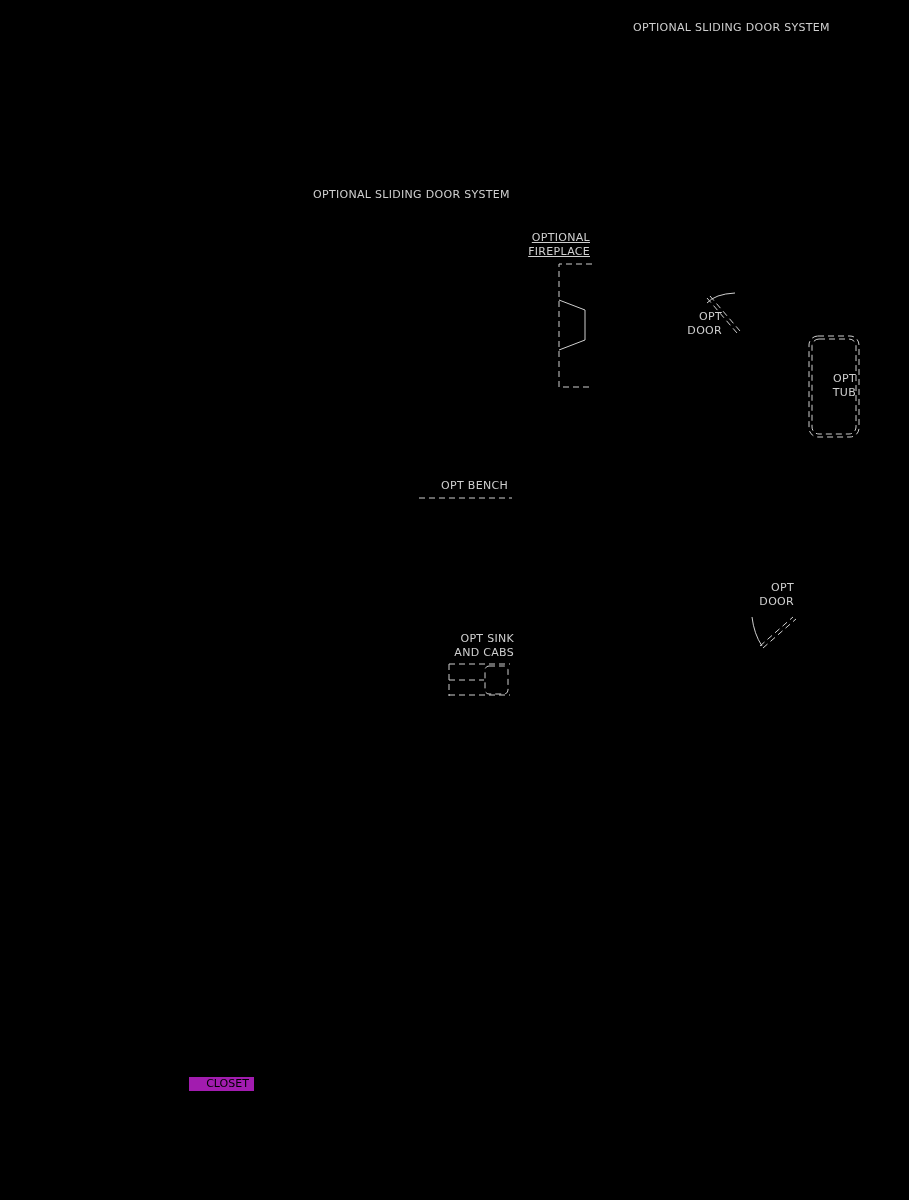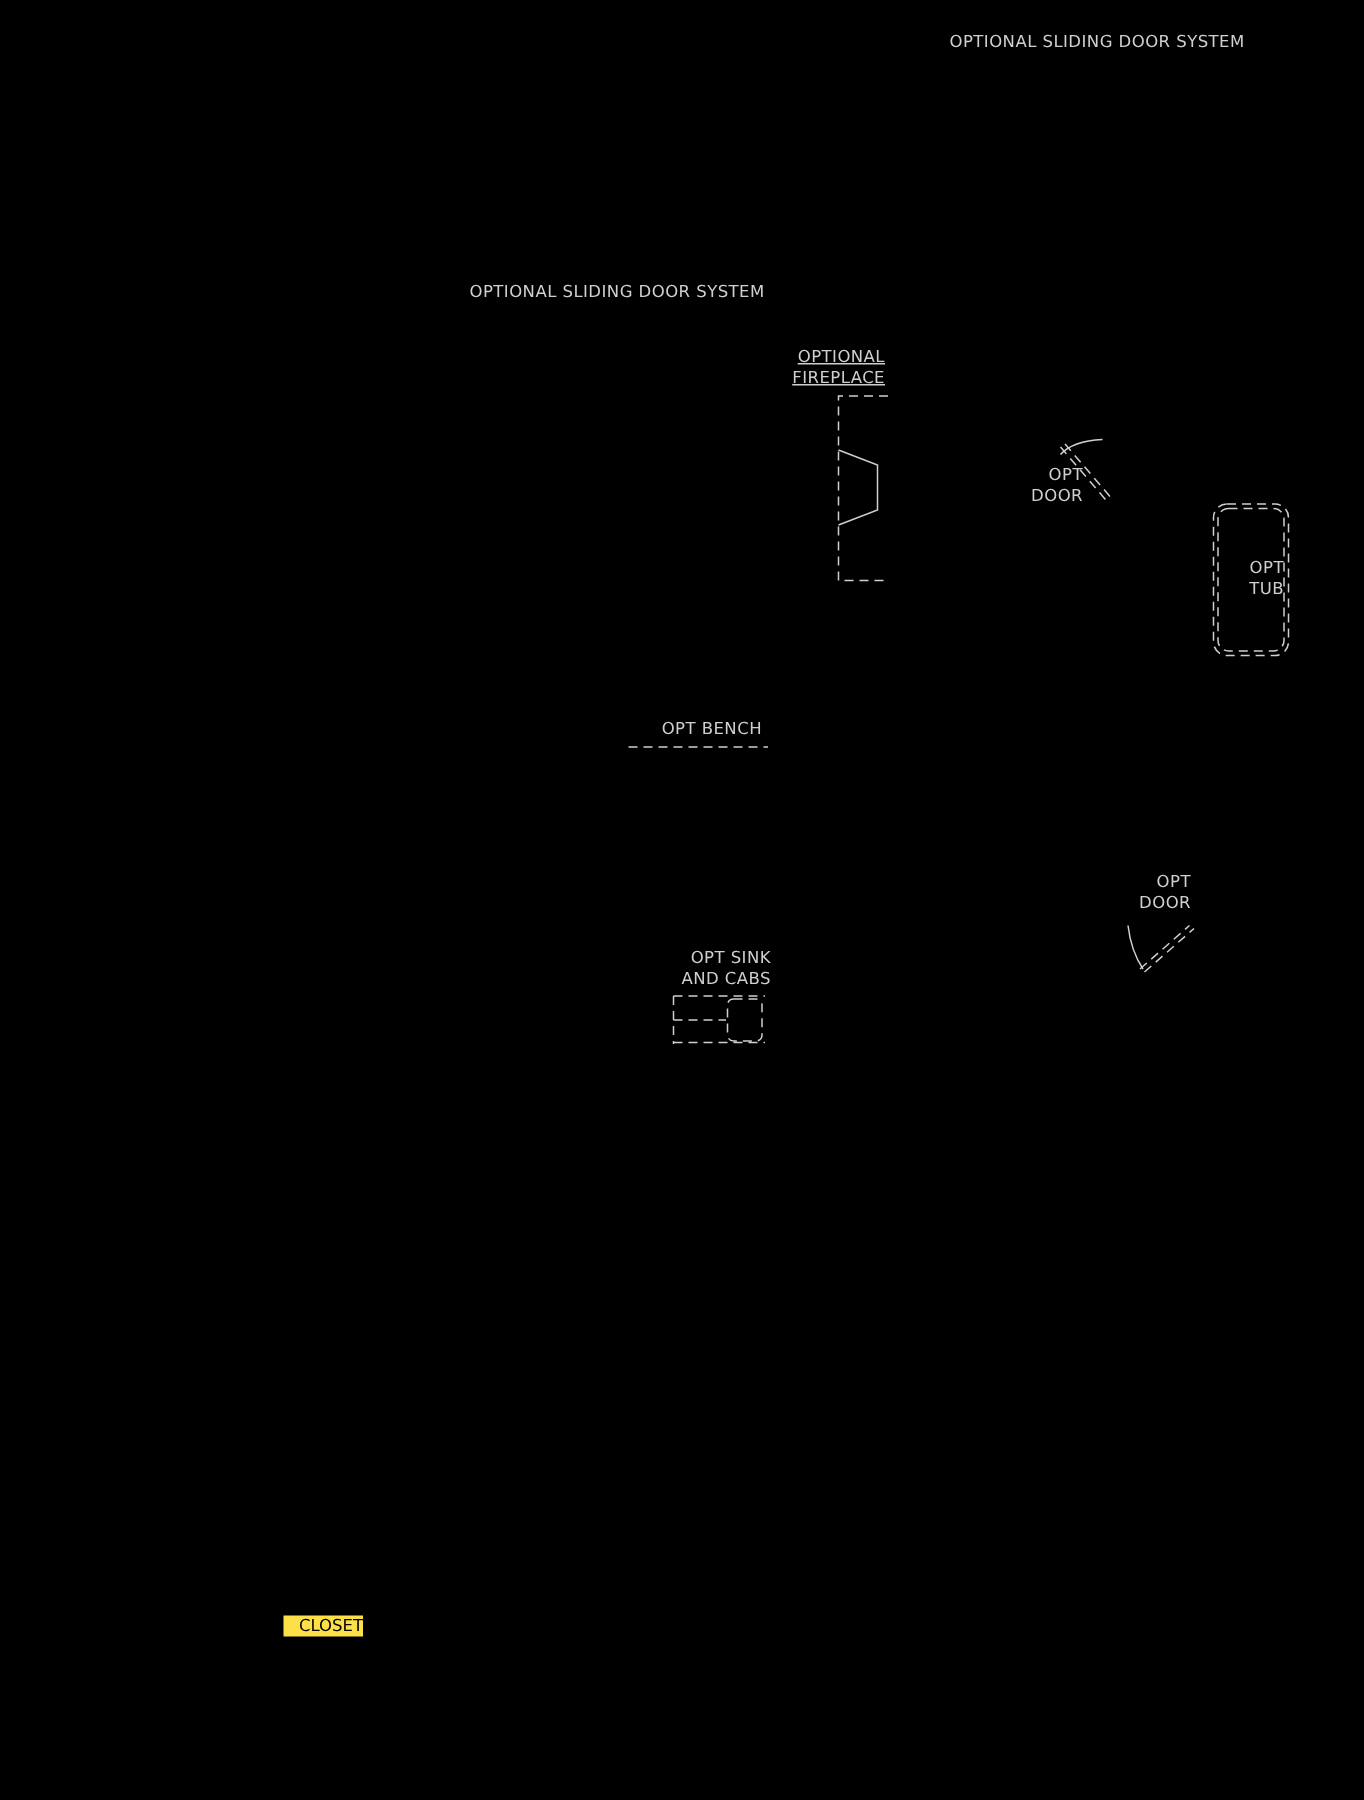--- a/index.html
+++ b/index.html
@@ -8,21 +8,21 @@
     font-family: "DejaVu Sans", sans-serif;
   }
   .lbl {
     position: absolute; color: #cfcfcf; font-size: 11px; letter-spacing: 0.3px;
     text-align: right; line-height: 14px; white-space: nowrap;
   }
   .lbl span { display: block; }
   svg.overlay { position: absolute; left: 0; top: 0; }
   .closet {
     position: absolute; left: 189px; top: 1077px; width: 53px; height: 14px;
-    background: #fde047; color: #000000; font-size: 11px; line-height: 14px; text-align: right;
+    background: #a21caf; color: #000000; font-size: 11px; line-height: 14px; text-align: center; padding-left: 12px;
   }
 </style>
 </head>
 <body>
 
 <div>
 
   <svg class="overlay" width="909" height="1200">
     <g fill="none" stroke="#cfcfcf" stroke-width="1" stroke-dasharray="6,4">
 

